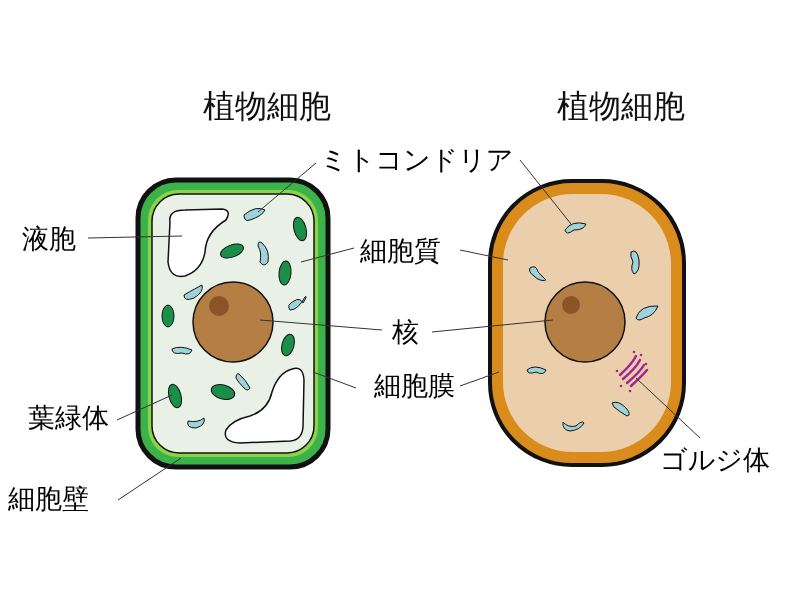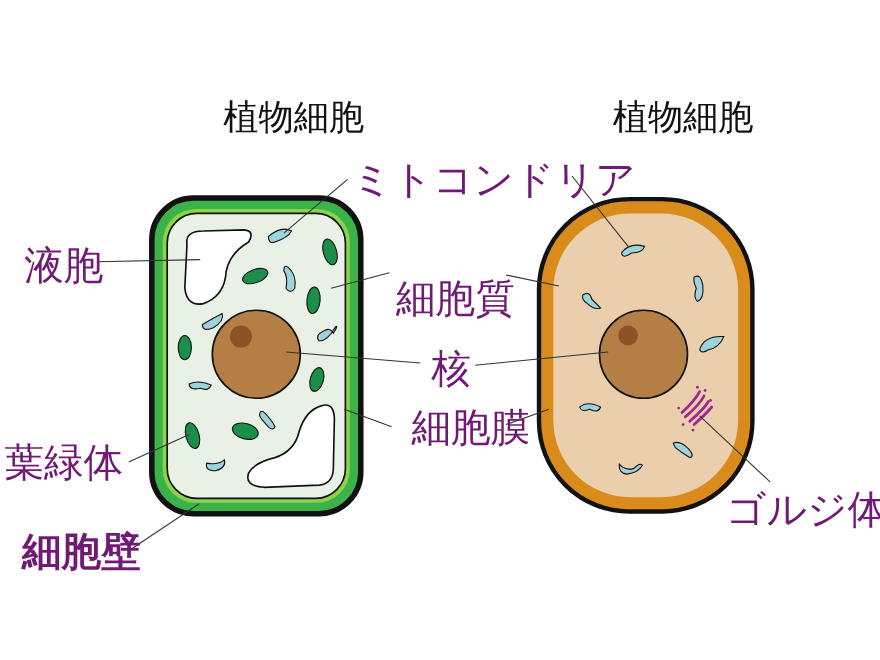--- a/index.html
+++ b/index.html
@@ -1,18 +1,18 @@
 <!DOCTYPE html>
 <html><head>
 <meta charset="utf-8">
 <style>
   html, body { margin: 0; padding: 0; background: #ffffff; }
   body { width: 800px; height: 600px; position: relative; overflow: hidden;
          font-family: "DejaVu Sans", sans-serif; }
-  .label { position: absolute; font-size: 36px; color: #701a75; white-space: nowrap; line-height: 1; }
+  .label { position: absolute; font-size: 27px; color: #000000; white-space: nowrap; line-height: 1; }
   .title { position: absolute; font-size: 32px; color: #111; white-space: nowrap; line-height: 1; margin-left: 35px; }
   svg.diagram { position: absolute; left: 0; top: 0; }
 </style>
 </head>
 <body>
 
 <div class="title" style="left:168px; top:90px;">植物細胞</div>
 <div class="title" style="left:522px; top:90px;">植物細胞</div>
 
 <svg class="diagram" width="800" height="600" viewBox="0 0 800 600">
@@ -102,18 +102,18 @@
 
     <line x1="117" y1="420" x2="172" y2="395"></line>
     <line x1="118" y1="500" x2="181" y2="458"></line>
 
     <line x1="636" y1="378" x2="700" y2="438"></line>
   </g>
 </svg>
 
 <div class="label" style="left:320px; top:146px;">ミトコンドリア</div>
 <div class="label" style="left:22px; top:225px;text-align:right;">液胞</div>
-<div class="label" style="left:360px; top:237px;margin-top:18px;">細胞質</div>
+<div class="label" style="left:360px; top:237px;">細胞質</div>
 <div class="label" style="left:392px; top:318px;">核</div>
 <div class="label" style="left:374px; top:372px;">細胞膜</div>
-<div class="label" style="left:4px; top:404px;">葉緑体</div>
-<div class="label" style="left:20px; top:485px;font-weight:bold;">細胞壁</div>
+<div class="label" style="left:28px; top:404px;">葉緑体</div>
+<div class="label" style="left:8px; top:485px;">細胞壁</div>
 <div class="label" style="left:660px; top:446px;">ゴルジ体</div>
 
 </body></html>

